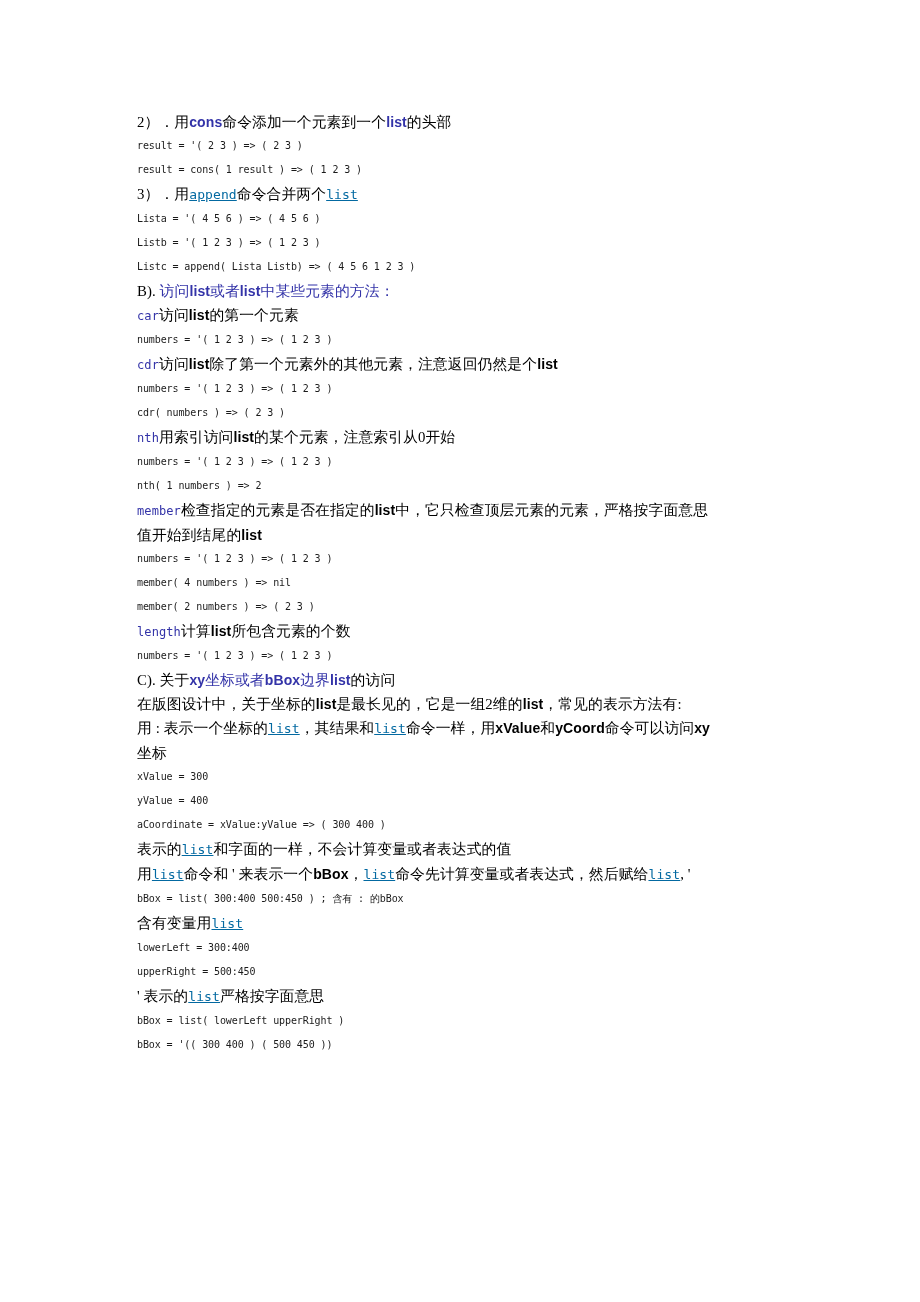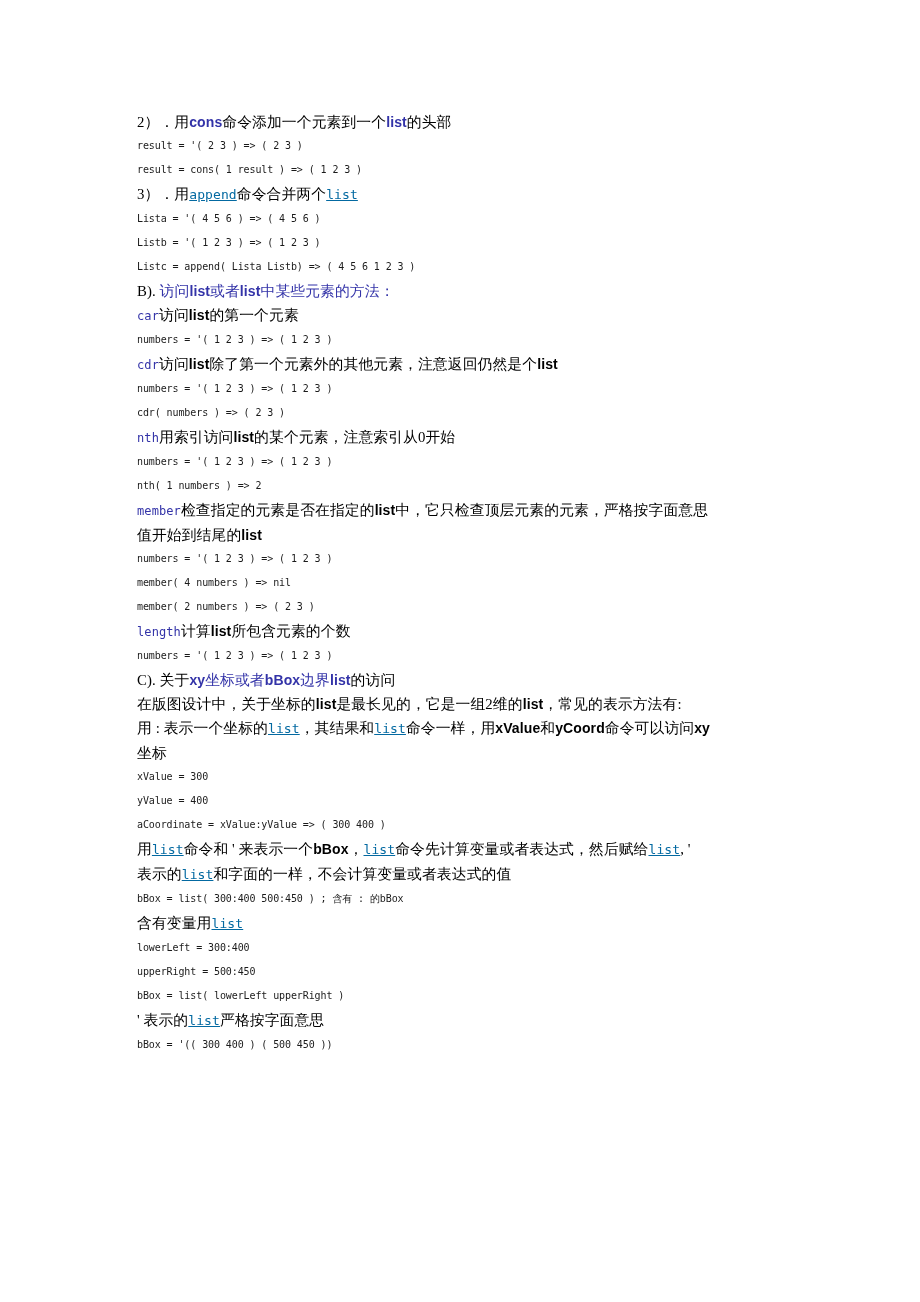--- a/index.html
+++ b/index.html
@@ -111,23 +111,23 @@
       <div class="line code"><span>member( 2 numbers ) =&gt; ( 2 3 )</span></div>
       <div class="line prose"><span class="kw-mono">length</span><span>计算</span><span class="sans-b">list</span><span>所包含元素的个数</span></div>
       <div class="line code"><span>numbers = '( 1 2 3 ) =&gt; ( 1 2 3 )</span></div>
       <div class="line prose"><span>C). 关于</span><span class="sans-blue-b">xy</span><span class="blue">坐标或者</span><span class="sans-blue-b">bBox</span><span class="blue">边界</span><span class="sans-blue-b">list</span><span>的访问</span></div>
       <div class="line prose"><span>在版图设计中，关于坐标的</span><span class="sans-b">list</span><span>是最长见的，它是一组2维的</span><span class="sans-b">list</span><span>，常见的表示方法有:</span></div>
       <div class="line prose"><span>用 : 表示一个坐标的</span><span class="lit-mono">list</span><span>，其结果和</span><span class="lit-mono">list</span><span>命令一样，用</span><span class="sans-b">xValue</span><span>和</span><span class="sans-b">yCoord</span><span>命令可以访问</span><span class="sans-b">xy</span></div>
       <div class="line prose"><span>坐标</span></div>
       <div class="line code"><span>xValue = 300</span></div>
       <div class="line code"><span>yValue = 400</span></div>
       <div class="line code"><span>aCoordinate = xValue:yValue =&gt; ( 300 400 )</span></div>
+      <div class="line prose"><span>表示的</span><span class="lit-mono">list</span><span>和字面的一样，不会计算变量或者表达式的值</span></div>
       <div class="line prose"><span>用</span><span class="lit-mono">list</span><span>命令和 ' 来表示一个</span><span class="sans-b">bBox</span><span>，</span><span class="lit-mono">list</span><span>命令先计算变量或者表达式，然后赋给</span><span class="lit-mono">list</span><span>, '</span></div>
-      <div class="line prose"><span>表示的</span><span class="lit-mono">list</span><span>和字面的一样，不会计算变量或者表达式的值</span></div>
       <div class="line code"><span>bBox = list( 300:400 500:450 ) ; 含有 : 的bBox</span></div>
       <div class="line prose"><span>含有变量用</span><span class="lit-mono">list</span></div>
       <div class="line code"><span>lowerLeft = 300:400</span></div>
       <div class="line code"><span>upperRight = 500:450</span></div>
+      <div class="line prose"><span>' 表示的</span><span class="lit-mono">list</span><span>严格按字面意思</span></div>
       <div class="line code"><span>bBox = list( lowerLeft upperRight )</span></div>
-      <div class="line prose"><span>' 表示的</span><span class="lit-mono">list</span><span>严格按字面意思</span></div>
       <div class="line code"><span>bBox = '(( 300 400 ) ( 500 450 ))</span></div>
     </div>
 </div>
 
 </body></html>

